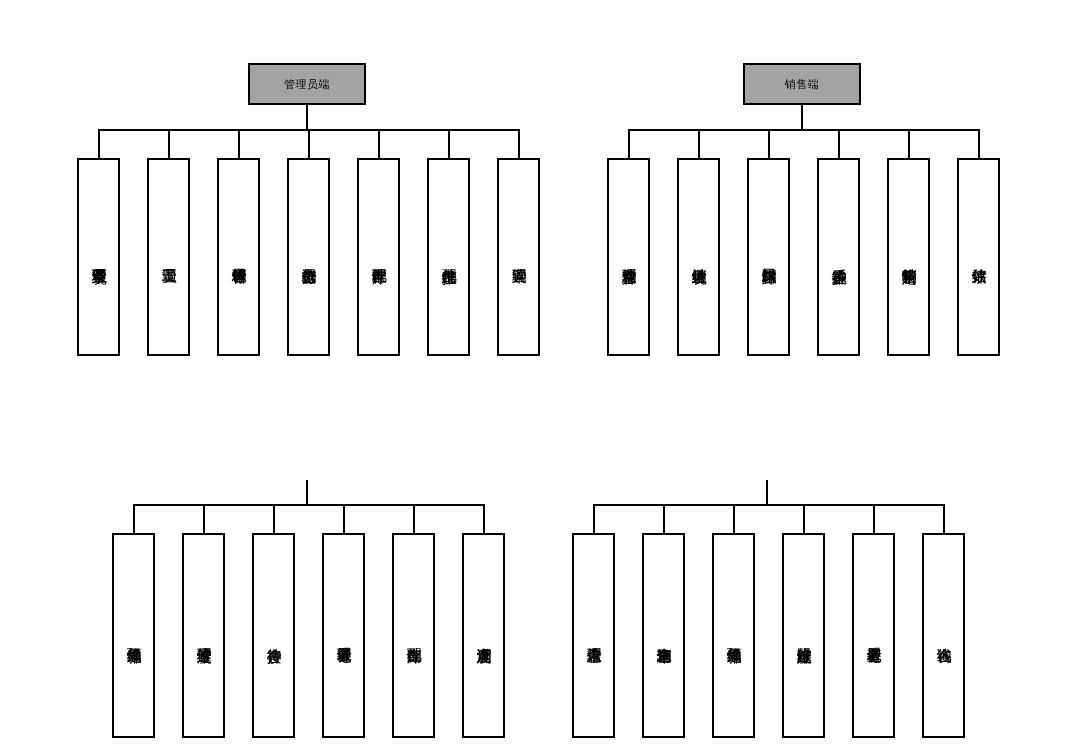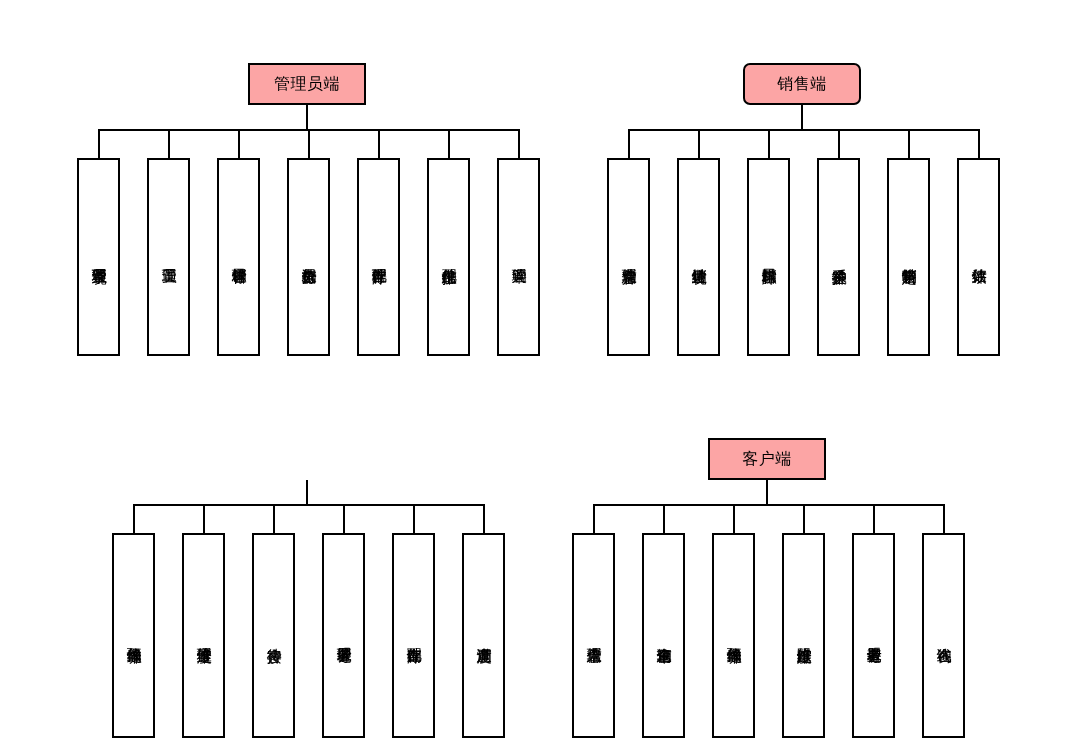--- a/index.html
+++ b/index.html
@@ -21,25 +21,25 @@
     height: 752px;
   }
   .group {
     position: absolute;
   }
   
   .root-box {
     position: absolute;
     box-sizing: border-box;
     border: 2px solid #000000;
-    background: #fca5a5;
+    background: #a3a3a3;
     display: flex;
     align-items: center;
     justify-content: center;
-    font-size: 16px;
+    font-size: 11px;
     line-height: 1;
     color: #000000;
     letter-spacing: 0.5px;
     white-space: nowrap;
   }
   
   .leaf-box {
     position: absolute;
     box-sizing: border-box;
     border: 2px solid #000000;
@@ -102,21 +102,21 @@
       <div class="ln-v" style="left: 447.5px; top: 129px; height: 31px;"></div>
       <div class="leaf-box" style="left: 427px; top: 158px; width: 43px; height: 198px;">
         <span class="leaf-label">配件信息维护</span>
       </div>
       <div class="ln-v" style="left: 517.5px; top: 129px; height: 31px;"></div>
       <div class="leaf-box" style="left: 497px; top: 158px; width: 43px; height: 198px;">
         <span class="leaf-label">采购管理</span>
       </div>
     </div>
     <div class="group" style="left: 0px; top: 0px; width: 1076px; height: 752px;">
-      <div class="root-box" style="left: 743px; top: 63px; width: 118px; height: 42px; border-radius: 7px;">销售端</div>
+      <div class="root-box" style="left: 743px; top: 63px; width: 118px; height: 42px;">销售端</div>
       <div class="ln-v" style="left: 801px; top: 105px; height: 26px;"></div>
       <div class="ln-h" style="left: 627.5px; top: 129px; width: 352px;"></div>
       <div class="ln-v" style="left: 627.5px; top: 129px; height: 31px;"></div>
       <div class="leaf-box" style="left: 607px; top: 158px; width: 43px; height: 198px;">
         <span class="leaf-label">客户信息管理</span>
       </div>
       <div class="ln-v" style="left: 697.5px; top: 129px; height: 31px;"></div>
       <div class="leaf-box" style="left: 677px; top: 158px; width: 43px; height: 198px;">
         <span class="leaf-label">销售业绩统计</span>
       </div>
@@ -159,21 +159,20 @@
       <div class="ln-v" style="left: 412.5px; top: 504px; height: 31px;"></div>
       <div class="leaf-box" style="left: 392px; top: 533px; width: 43px; height: 205px;">
         <span class="leaf-label">配件库存查询</span>
       </div>
       <div class="ln-v" style="left: 482.5px; top: 504px; height: 31px;"></div>
       <div class="leaf-box" style="left: 462px; top: 533px; width: 43px; height: 205px;">
         <span class="leaf-label">满意度调查</span>
       </div>
     </div>
     <div class="group" style="left: 0px; top: 0px; width: 1076px; height: 752px;">
-      <div class="root-box" style="left: 708px; top: 438px; width: 118px; height: 42px;">客户端</div>
       <div class="ln-v" style="left: 766px; top: 480px; height: 26px;"></div>
       <div class="ln-h" style="left: 592.5px; top: 504px; width: 352px;"></div>
       <div class="ln-v" style="left: 592.5px; top: 504px; height: 31px;"></div>
       <div class="leaf-box" style="left: 572px; top: 533px; width: 43px; height: 205px;">
         <span class="leaf-label">个人信息管理</span>
       </div>
       <div class="ln-v" style="left: 662.5px; top: 504px; height: 31px;"></div>
       <div class="leaf-box" style="left: 642px; top: 533px; width: 43px; height: 205px;">
         <span class="leaf-label">车辆信息查询</span>
       </div>

